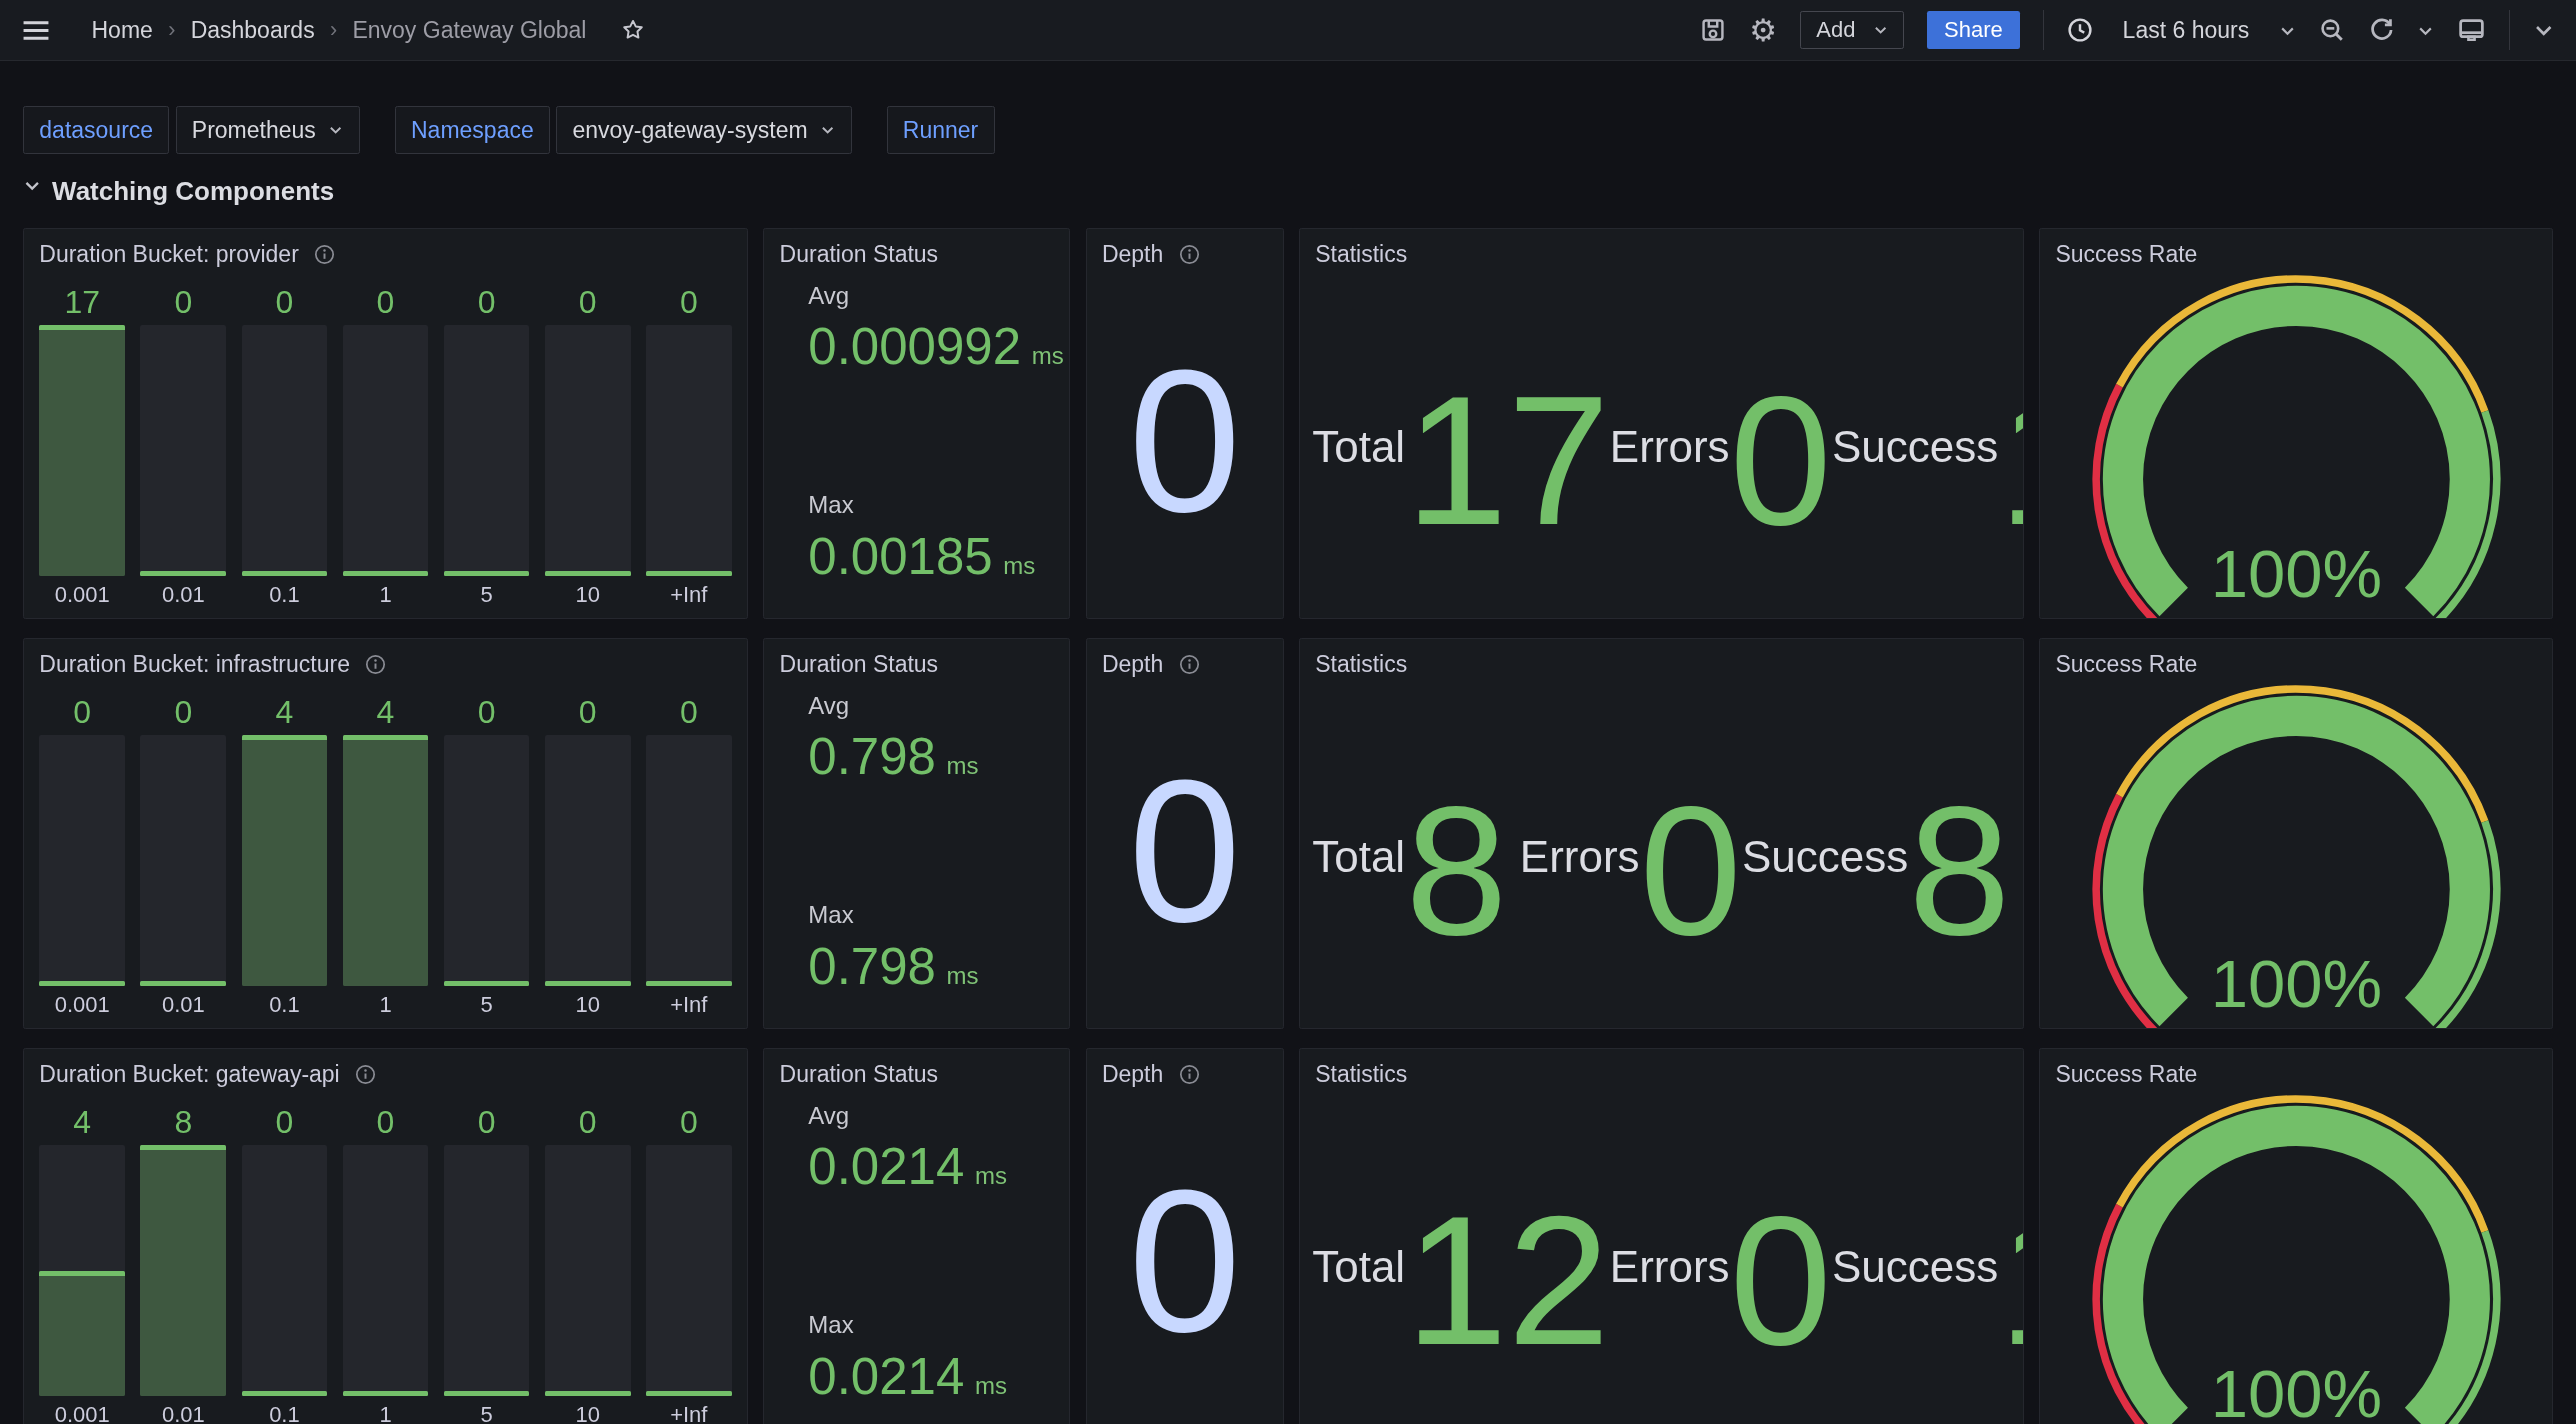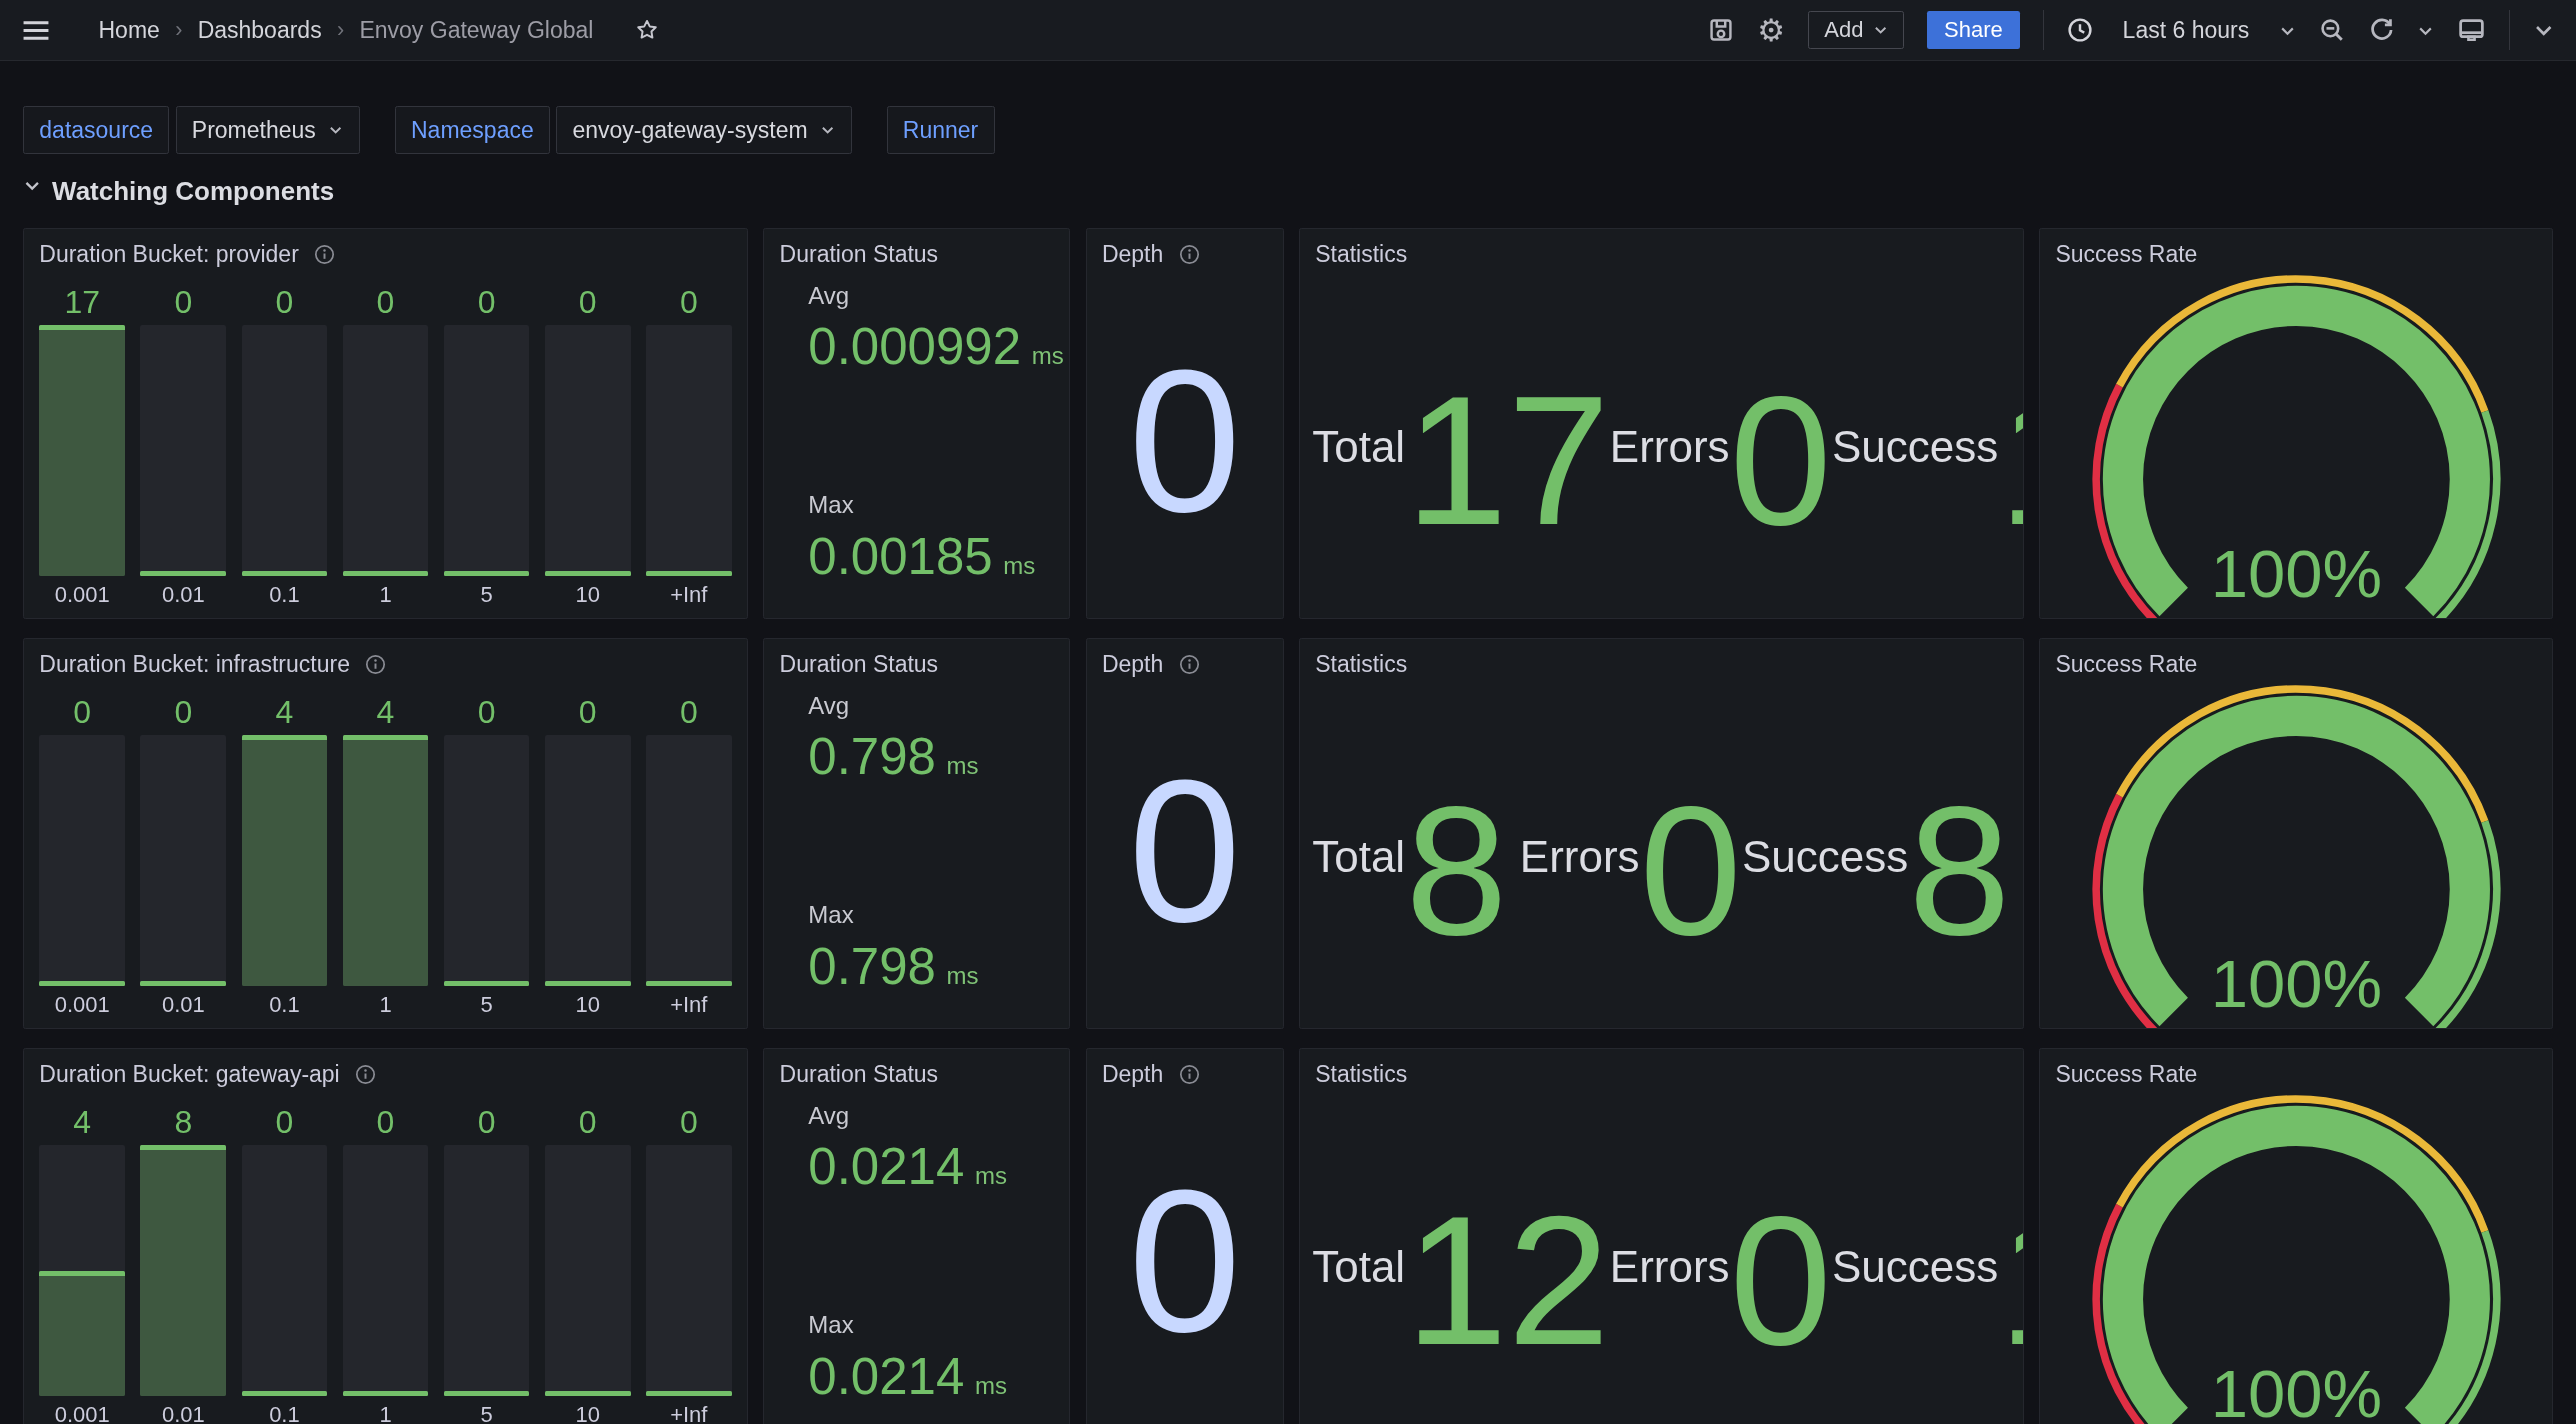--- a/index.html
+++ b/index.html
@@ -3,32 +3,32 @@
 <meta charset="utf-8">
 <style>
   * { margin:0; padding:0; box-sizing:border-box; }
   html,body { width:2576px; height:1424px; overflow:hidden; background:#111217;
     font-family:"Liberation Sans", sans-serif; color:#ccccdc; }
 
   
   .topnav { height:61px; background:#181b20; border-bottom:0.8px solid #26282e;
     display:flex; align-items:center; justify-content:space-between; padding:0 21.5px; }
   .nav-left, .nav-right { display:flex; align-items:center; }
-  .nav-left { gap:35px; }
+  .nav-left { gap:28px; }
   .nav-right { gap:23px; }
   .icon-btn { background:none; border:none; color:#b6b7bf; display:flex; align-items:center;
     justify-content:center; cursor:pointer; padding:0; }
   .hamburger { color:#d2d3d9; }
   .crumbs { display:flex; align-items:center; gap:15.3px; font-size:23px; margin-left:14px; }
   .crumb { color:#d4d5db; cursor:pointer; }
   .crumb.current { color:#9d9da6; }
   .crumb-sep { color:#70727a; font-size:21.5px; }
   .star { color:#c6c7cf; margin-left:6.1px; }
   .gear-glyph { font-size:31px; line-height:1; color:#b6b7bf; }
-  .btn-add { display:flex; align-items:center; gap:9px; height:38px; padding:0 15.3px;
+  .btn-add { display:flex; align-items:center; gap:17px; height:38px; padding:0 15.3px;
     background:transparent; border:0.8px solid #45474f; border-radius:2.3px; color:#d4d5db;
     font-size:22px; cursor:pointer; }
   .btn-share { height:38px; padding:0 17px; background:#3d71d9; border:none; border-radius:2.3px;
     color:#ffffff; font-size:22px; font-weight:500; cursor:pointer; }
   .nav-divider { width:0.8px; height:40px; background:#33353c; }
   .time-btn { display:flex; align-items:center; gap:30px; background:none; border:none;
     color:#d4d5db; font-size:23px; cursor:pointer; }
   .chev-sm { color:#b6b7bf; }
 
   

